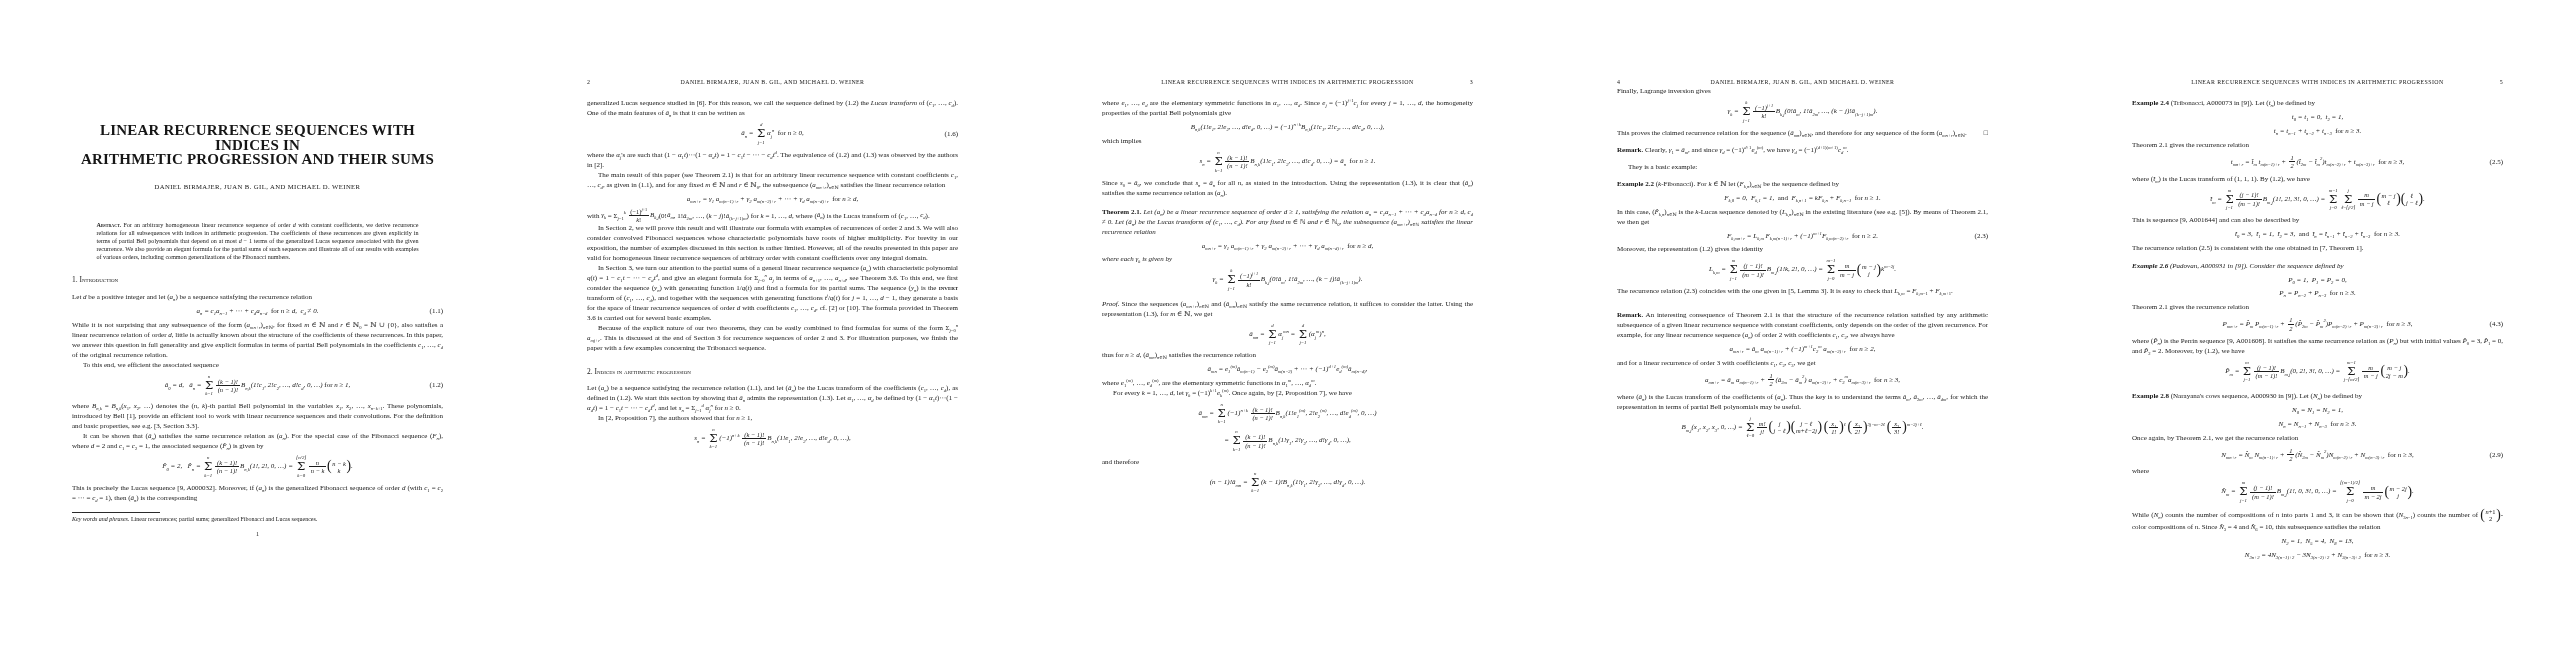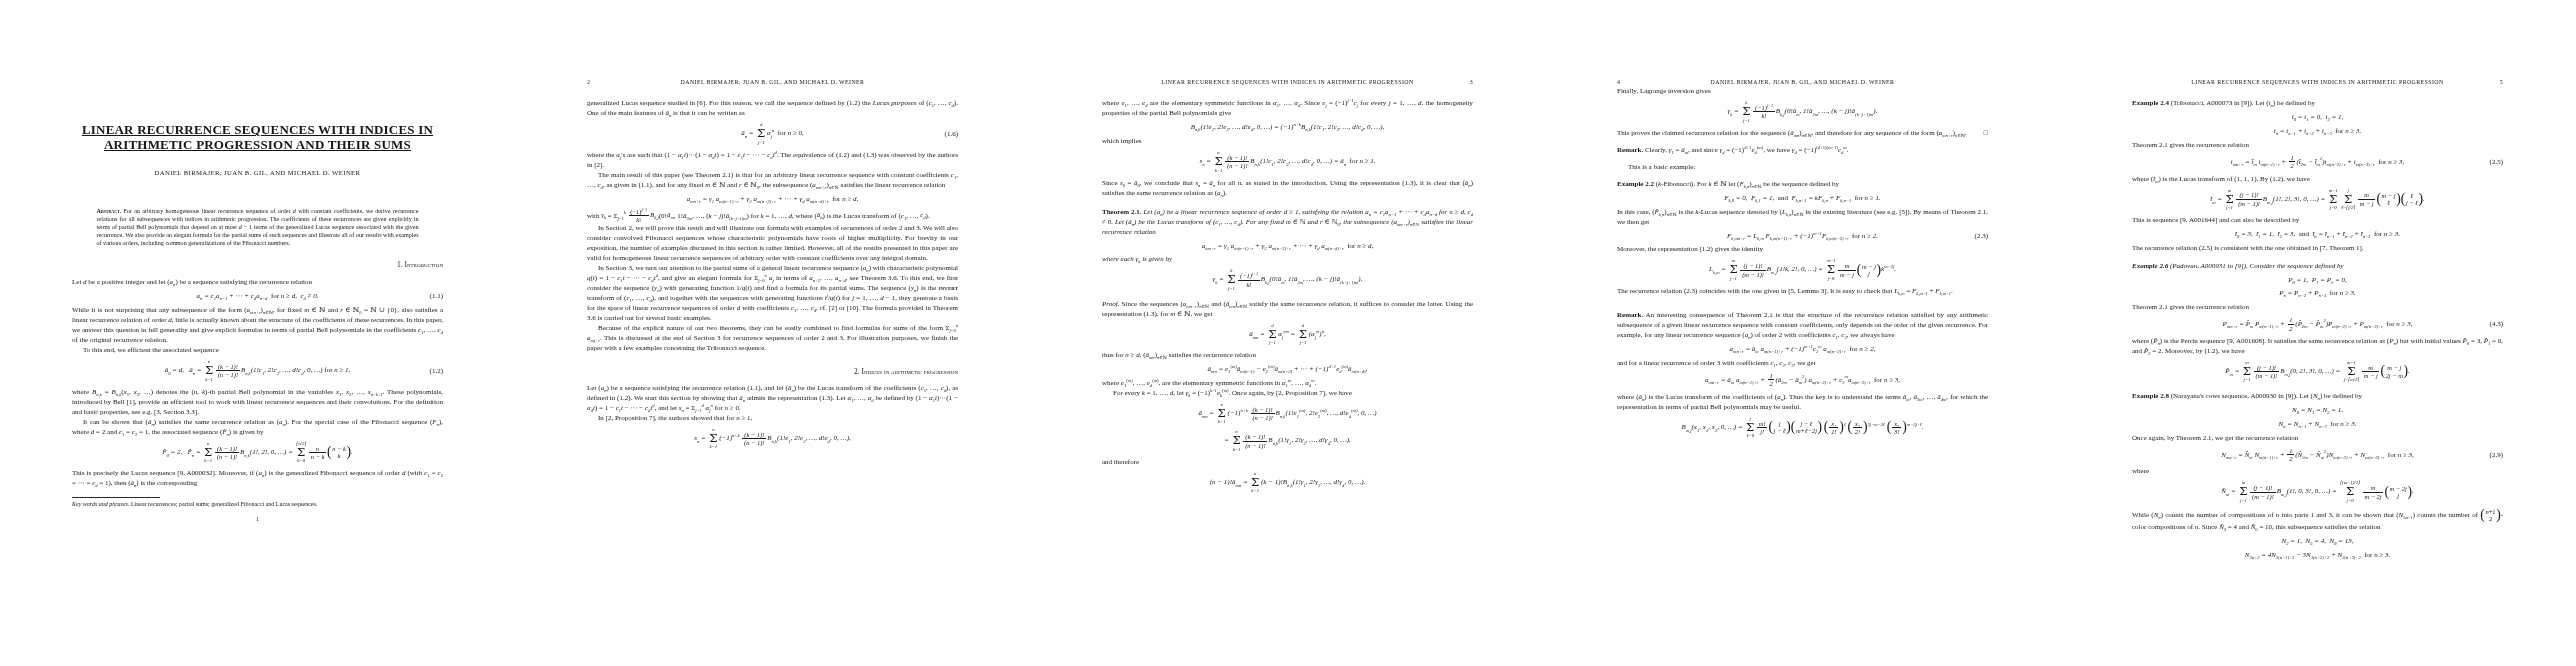--- a/index.html
+++ b/index.html
@@ -13,24 +13,24 @@
   .page{
     width:515px;height:667px;box-sizing:border-box;padding:0 72px;position:relative;overflow:hidden;
     font-family:"Liberation Serif","DejaVu Serif","DejaVu Sans",serif;
     font-size:7px;line-height:10px;color:#161616;text-align:justify;background:#ffffff;
   }
   .phead{display:flex;justify-content:space-between;align-items:baseline;margin-top:79px;
     font-size:5.9px;line-height:7.2px;letter-spacing:0.4px;text-align:center;}
   .phead .hl{min-width:10px;text-align:left;}
   .phead .hr{min-width:10px;text-align:right;}
   .phead .hc{flex:1;text-align:center;}
-  .b-title{margin-top:123px;text-align:center;font-weight:bold;font-size:13px;line-height:14.5px;letter-spacing:0.2px;text-decoration:underline;}
+  .b-title{margin-top:123px;text-align:center;font-weight:bold;font-size:15px;line-height:14.5px;letter-spacing:0.2px;}
   .b-authors{margin-top:16.7px;text-align:center;font-size:6.7px;letter-spacing:0.4px;line-height:8.3px;}
   .b-abstract{margin-top:30px;padding:0 24.5px;font-size:6.1px;line-height:8px;}
-  .b-sec{margin-top:13.3px;margin-bottom:6.7px;text-align:right;font-variant:small-caps;font-size:7.5px;line-height:9.4px;}
+  .b-sec{margin-top:13.3px;margin-bottom:6.7px;text-align:left;font-variant:small-caps;font-size:7.5px;line-height:9.4px;}
   .b-para{text-indent:11px;}
   .b-para0{text-indent:0;}
   .b-eq{margin:3.9px 0;text-align:center;position:relative;font-style:italic;text-indent:0;padding:0 19px;}
   .eqnum{position:absolute;right:0;top:50%;transform:translateY(-50%);font-style:normal;font-size:7px;}
   .b-foot{margin-top:9px;font-size:6px;line-height:7.8px;text-align:left;}
   .b-foot::before{content:"";display:block;width:88px;border-top:0.6px solid #2a2a2a;margin-bottom:3.3px;}
   .b-pnum{margin-top:5px;text-align:center;font-size:6.1px;}
   .sc{font-variant:small-caps;font-weight:bold;}
   .up{font-style:normal;}
   .qed{float:right;font-style:normal;}
@@ -81,21 +81,21 @@
         <div class="b-para0">This is precisely the Lucas sequence [9, A000032]. Moreover, if (<i>a<sub>n</sub></i>) is the generalized Fibonacci sequence of order <i>d</i> (with <i>c</i><sub>1</sub> = <i>c</i><sub>2</sub> = ⋯ = <i>c<sub>d</sub></i> = 1), then (<i>â<sub>n</sub></i>) is the corresponding</div>
         <div class="b-foot"><i>Key words and phrases.</i> Linear recurrences; partial sums; generalized Fibonacci and Lucas sequences.</div>
         <div class="b-pnum">1</div>
       </section>
       <section class="page">
         <div class="phead">
           <span class="hl">2</span>
           <span class="hc">DANIEL BIRMAJER, JUAN B. GIL, AND MICHAEL D. WEINER</span>
           <span class="hr"></span>
         </div>
-        <div class="b-para0" style="margin-top: 12.2px;">generalized Lucas sequence studied in [6]. For this reason, we call the sequence defined by (1.2) the <i>Lucas purposes</i> of (<i>c</i><sub>1</sub>, …, <i>c<sub>d</sub></i>). One of the main features of <i>â<sub>n</sub></i> is that it can be written as</div>
+        <div class="b-para0" style="margin-top: 12.2px;">generalized Lucas sequence studied in [6]. For this reason, we call the sequence defined by (1.2) the <i>Lucas transform</i> of (<i>c</i><sub>1</sub>, …, <i>c<sub>d</sub></i>). One of the main features of <i>â<sub>n</sub></i> is that it can be written as</div>
         <div class="b-eq">â<sub>n</sub> = <span class="sm">
             <span class="l">d</span>
             <span class="s">Σ</span>
             <span class="l">j=1</span>
           </span>α<sub>j</sub><sup>n</sup>&nbsp; <span class="up">for</span> n ≥ 0,<span class="eqnum">(1.6)</span></div>
         <div class="b-para0">where the <i>α<sub>j</sub></i>'s are such that (1 − <i>α</i><sub>1</sub><i>t</i>)⋯(1 − <i>α<sub>d</sub>t</i>) = 1 − <i>c</i><sub>1</sub><i>t</i> − ⋯ − <i>c<sub>d</sub>t<sup>d</sup></i>. The equivalence of (1.2) and (1.3) was observed by the authors in [2].</div>
         <div class="b-para">The main result of this paper (see Theorem 2.1) is that for an arbitrary linear recurrence sequence with constant coefficients <i>c</i><sub>1</sub>, …, <i>c<sub>d</sub></i>, as given in (1.1), and for any fixed <i>m</i> ∈ ℕ and <i>r</i> ∈ ℕ<sub>0</sub>, the subsequence (<i>a<sub>mn+r</sub></i>)<sub><i>n</i>∈ℕ</sub> satisfies the linear recurrence relation</div>
         <div class="b-eq">a<sub>mn+r</sub> = γ<sub>1</sub> a<sub>m(n−1)+r</sub> + γ<sub>2</sub> a<sub>m(n−2)+r</sub> + ⋯ + γ<sub>d</sub> a<sub>m(n−d)+r</sub>&nbsp;&nbsp;<span class="up">for</span> n ≥ d,</div>
         <div class="b-para0">with <i>γ<sub>k</sub></i> = Σ<sub><i>j</i>=1</sub><sup><i>k</i></sup> <span class="fr"><span class="t">(−1)<sup><i>j</i>+1</sup></span><span class="b"><i>k</i>!</span></span><i>B<sub>k,j</sub></i>(0!<i>â<sub>m</sub></i>, 1!<i>â</i><sub>2<i>m</i></sub>, …, (<i>k</i> − <i>j</i>)!<i>â</i><sub>(<i>k</i>−<i>j</i>+1)<i>m</i></sub>) for <i>k</i> = 1, …, <i>d</i>, where (<i>â<sub>n</sub></i>) is the Lucas transform of (<i>c</i><sub>1</sub>, …, <i>c<sub>d</sub></i>).</div>
         <div class="b-para">In Section 2, we will prove this result and will illustrate our formula with examples of recurrences of order 2 and 3. We will also consider convolved Fibonacci sequences whose characteristic polynomials have roots of higher multiplicity. For brevity in our exposition, the number of examples discussed in this section is rather limited. However, all of the results presented in this paper are valid for homogeneous linear recurrence sequences of arbitrary order with constant coefficients over any integral domain.</div>
@@ -171,21 +171,21 @@
           <span class="hr"></span>
         </div>
         <div class="b-para0" style="margin-top: 0;">Finally, Lagrange inversion gives</div>
         <div class="b-eq">γ<sub>k</sub> = <span class="sm">
             <span class="l">k</span>
             <span class="s">Σ</span>
             <span class="l">j=1</span>
           </span><span class="fr"><span class="t">(−1)<sup>j+1</sup></span><span class="b">k!</span></span>B<sub>k,j</sub>(0!â<sub>m</sub>, 1!â<sub>2m</sub>, …, (k − j)!â<sub>(k−j+1)m</sub>).</div>
         <div class="b-para0">This proves the claimed recurrence relation for the sequence (<i>â<sub>mn</sub></i>)<sub><i>n</i>∈ℕ</sub>, and therefore for any sequence of the form (<i>a<sub>mn+r</sub></i>)<sub><i>n</i>∈ℕ</sub>.<span class="qed">□</span></div>
         <div class="b-para0" style="margin-top: 7.8px;"><b>Remark.</b> Clearly, <i>γ</i><sub>1</sub> = <i>â<sub>m</sub></i>, and since <i>γ<sub>d</sub></i> = (−1)<sup><i>d</i>+1</sup><i>e<sub>d</sub></i><sup>(<i>m</i>)</sup>, we have <i>γ<sub>d</sub></i> = (−1)<sup>(<i>d</i>+1)(<i>m</i>+1)</sup><i>c<sub>d</sub></i><sup><i>m</i></sup>.</div>
-        <div class="b-para" style="margin-top: 6.7px;">This is a basic example:</div>
+        <div class="b-para" style="margin-top: 6.7px;">They is a basic example:</div>
         <div class="b-para0" style="margin-top: 6.7px;"><b>Example 2.2</b> (<i>k</i>-Fibonacci). For <i>k</i> ∈ ℕ let (<i>F<sub>k,n</sub></i>)<sub><i>n</i>∈ℕ</sub> be the sequence defined by</div>
         <div class="b-eq">F<sub>k,0</sub> = 0,&nbsp; F<sub>k,1</sub> = 1,&nbsp; <span class="up">and</span>&nbsp; F<sub>k,n+1</sub> = kF<sub>k,n</sub> + F<sub>k,n−1</sub>&nbsp; <span class="up">for</span> n ≥ 1.</div>
         <div class="b-para0">In this case, (<i>F̂<sub>k,n</sub></i>)<sub><i>n</i>∈ℕ</sub> is the <i>k</i>-Lucas sequence denoted by (<i>L<sub>k,n</sub></i>)<sub><i>n</i>∈ℕ</sub> in the existing literature (see e.g. [5]). By means of Theorem 2.1, we then get</div>
         <div class="b-eq">F<sub>k,mn+r</sub> = L<sub>k,m</sub> F<sub>k,m(n−1)+r</sub> + (−1)<sup>m+1</sup>F<sub>k,m(n−2)+r</sub>&nbsp; <span class="up">for</span> n ≥ 2.<span class="eqnum">(2.3)</span></div>
         <div class="b-para0">Moreover, the representation (1.2) gives the identity</div>
         <div class="b-eq">L<sub>k,m</sub> = <span class="sm">
             <span class="l">m</span>
             <span class="s">Σ</span>
             <span class="l">j=1</span>
           </span><span class="fr"><span class="t">(j − 1)!</span><span class="b">(m − 1)!</span></span>B<sub>m,j</sub>(1!k, 2!, 0, …) = <span class="sm">

